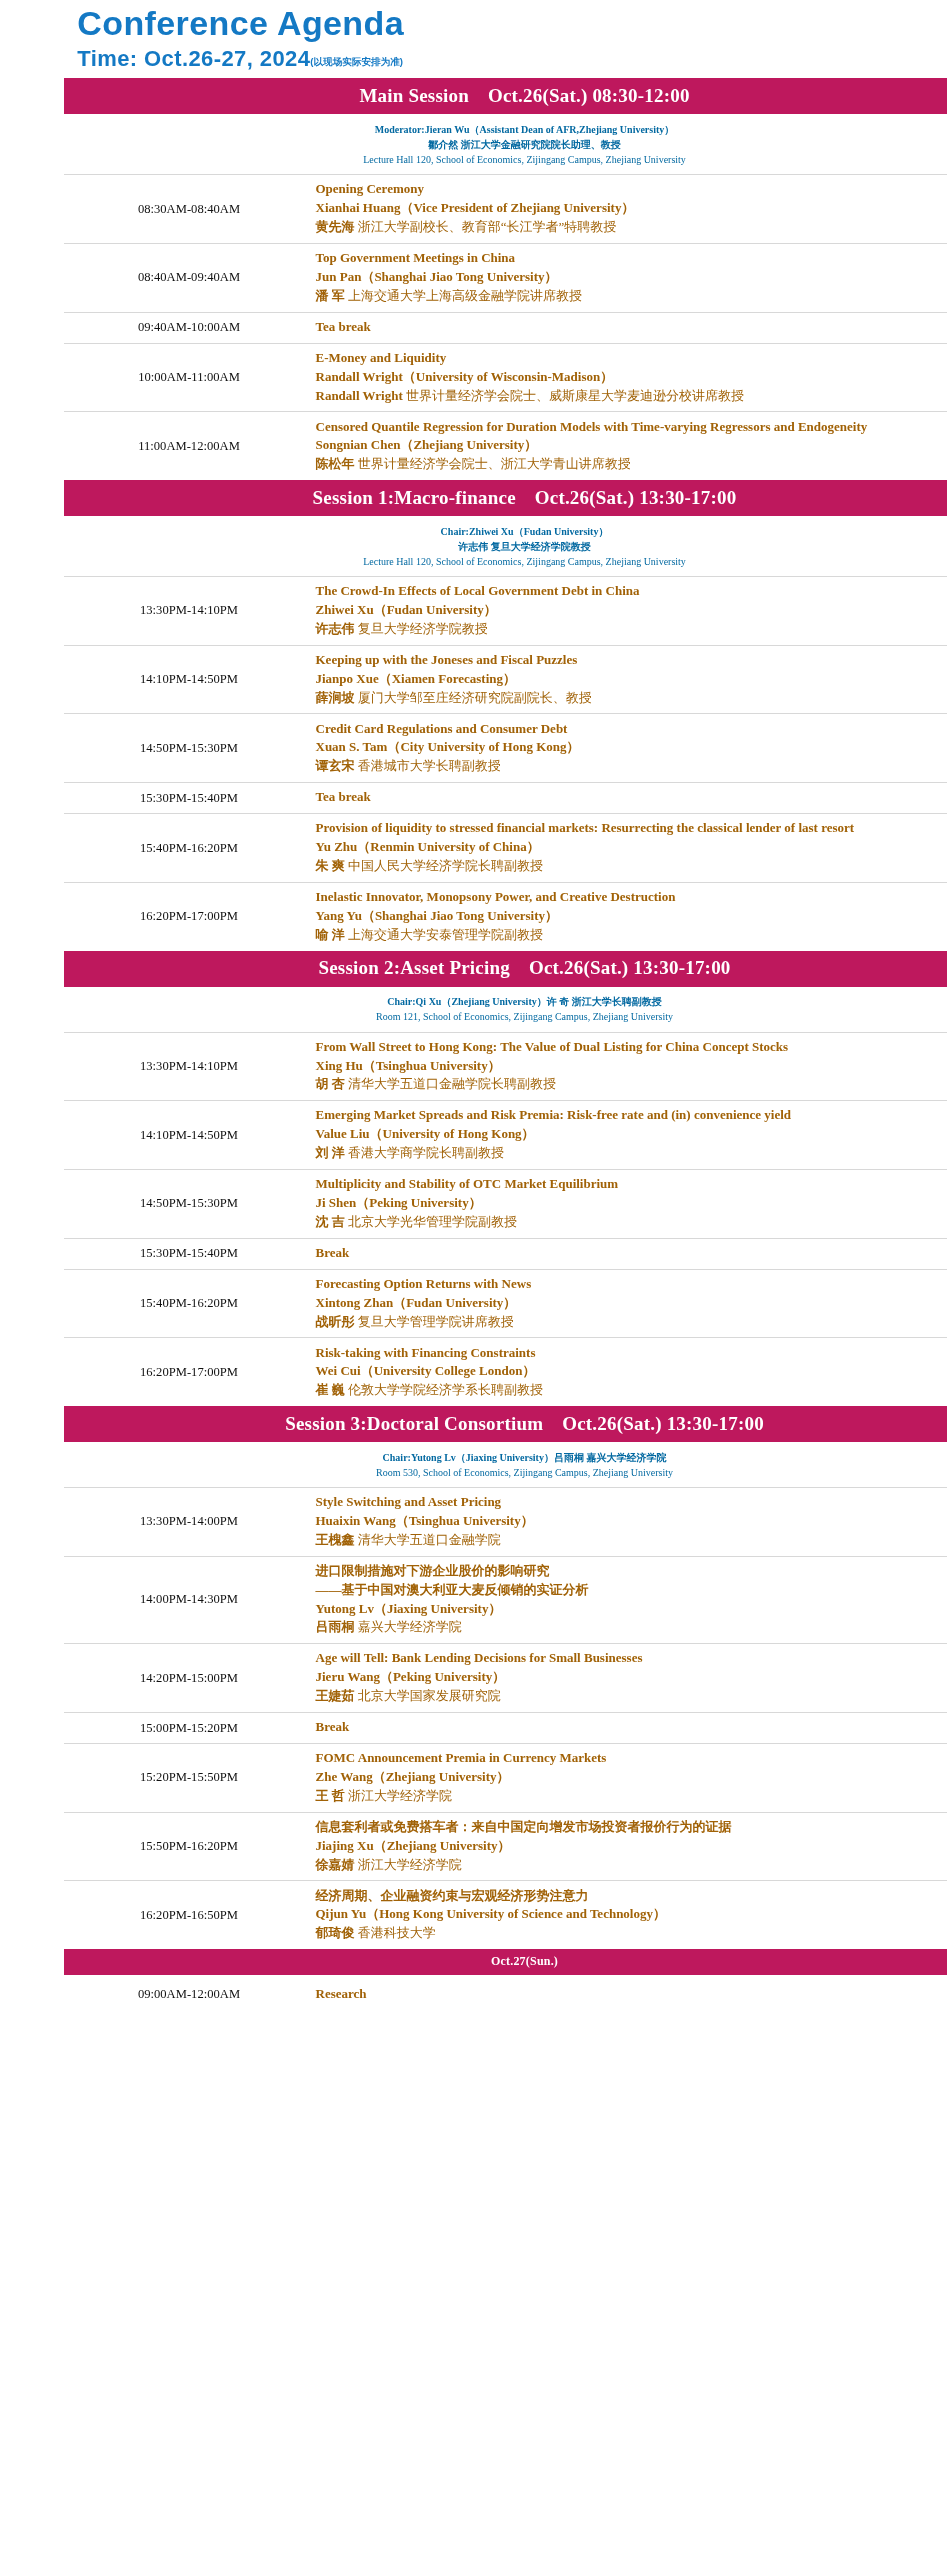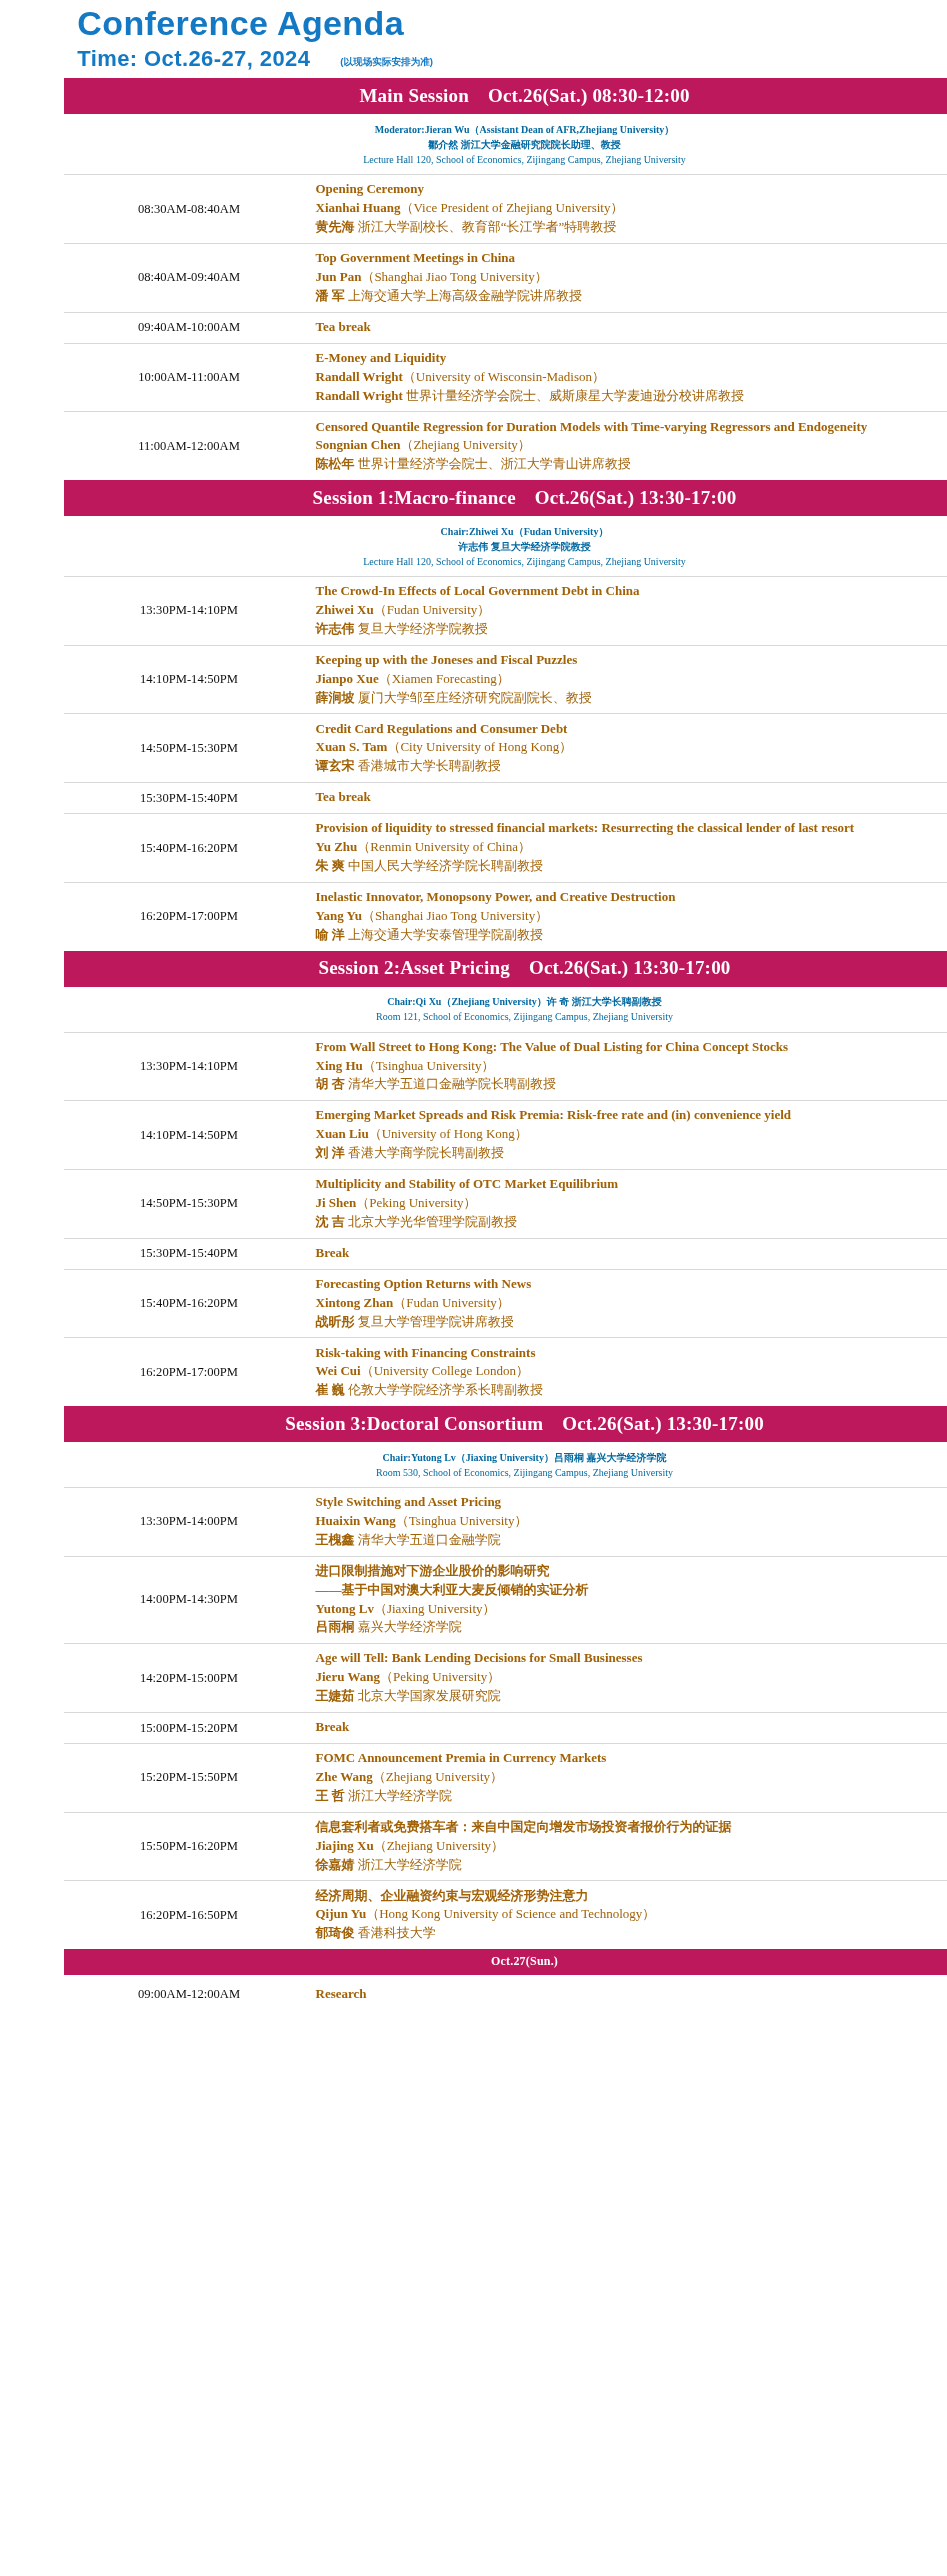--- a/index.html
+++ b/index.html
@@ -6,21 +6,21 @@
   body{font-family:"Liberation Serif", serif; width:948px;}
   .page{width:820px;margin:0 auto;position:relative;padding-top:4.4px;}
   .title{
     font-family:"Liberation Sans", sans-serif;
     font-weight:bold;
     font-size:34px;
     color:#1479c4;
     letter-spacing:0.4px;
     margin:0 0 3px 13.3px;
   }
-  .timeline-row{display:flex;align-items:flex-end;margin:0 0 6px 13.3px;gap:30px;}
+  .timeline-row{display:flex;align-items:flex-end;margin:0 0 6px 13.3px;}
   .time{
     font-family:"Liberation Sans", sans-serif;
     font-weight:bold;
     font-size:22px;
     color:#1479c4;
     letter-spacing:0.4px;
   }
   .note{
     font-family:"Liberation Sans", sans-serif;
     font-weight:bold;
@@ -64,21 +64,21 @@
   }
   td.info{
     font-size:13px;
     line-height:1.45;
     color:#a16207;
     padding:5.2px 7.4px 6px 1.5px;
     vertical-align:middle;
   }
   td.info .ttl{font-weight:bold;}
   td.info .person{font-weight:bold;}
-  td.info .aff{font-weight:normal;}
+  td.info .aff{font-weight:bold;}
   td.info .cn{font-weight:bold;}
   td.info .cnaff{font-weight:normal;}
   .break{font-weight:bold;font-size:13px;}
   .bandwrap{margin:0;}
   .spacer6{height:4.4px;}
 </style>
 </head>
 <body>
 
 <div class="page">
@@ -212,21 +212,21 @@
               <td class="info">
                 <div class="ttl">From Wall Street to Hong Kong: The Value of Dual Listing for China Concept Stocks</div>
                 <div><span class="person">Xing Hu</span><span class="aff">（Tsinghua University）</span></div>
                 <div><span class="cn">胡   杏 </span><span class="cnaff">清华大学五道口金融学院长聘副教授</span></div>
               </td>
             </tr>
             <tr>
               <td class="slot">14:10PM-14:50PM</td>
               <td class="info">
                 <div class="ttl">Emerging Market Spreads and Risk Premia: Risk-free rate and (in) convenience yield</div>
-                <div><span class="person">Xuan Liu</span><span class="aff">（University of Hong Kong）</span></div>
+                <div><span class="person">Value Liu</span><span class="aff">（University of Hong Kong）</span></div>
                 <div><span class="cn">刘   洋 </span><span class="cnaff">香港大学商学院长聘副教授</span></div>
               </td>
             </tr>
             <tr>
               <td class="slot">14:50PM-15:30PM</td>
               <td class="info">
                 <div class="ttl">Multiplicity and Stability of OTC Market Equilibrium</div>
                 <div><span class="person">Ji Shen</span><span class="aff">（Peking University）</span></div>
                 <div><span class="cn">沈   吉 </span><span class="cnaff">北京大学光华管理学院副教授</span></div>
               </td>

